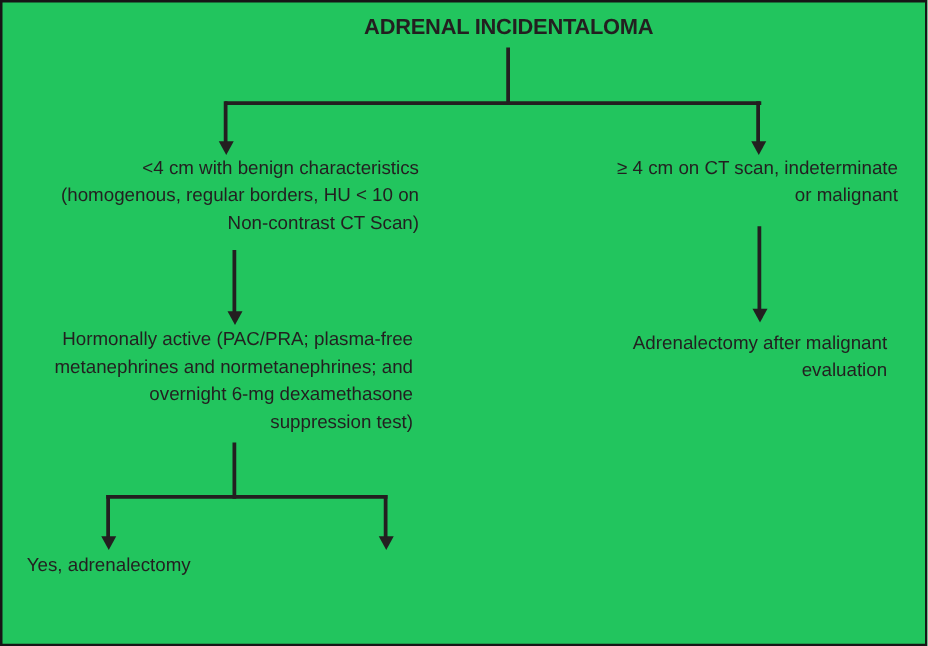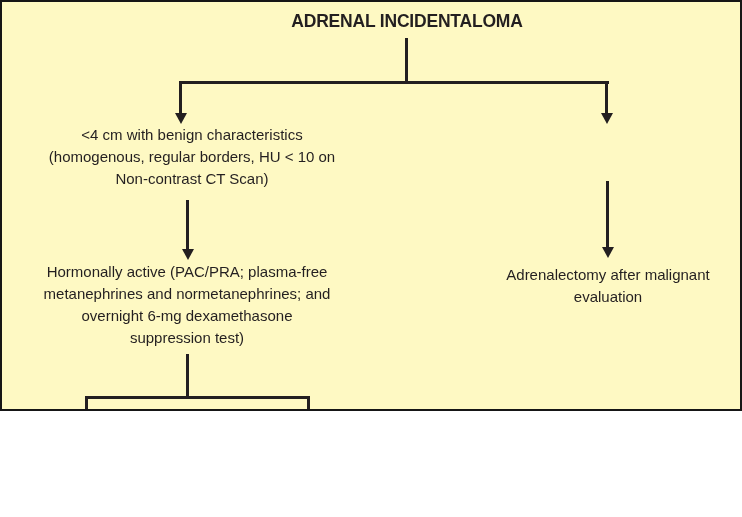--- a/index.html
+++ b/index.html
@@ -3,42 +3,42 @@
 <meta charset="utf-8">
 <style>
   html, body {
     margin: 0;
     padding: 0;
     background: #ffffff;
   }
   .frame {
     position: relative;
     width: 742px;
-    height: 411px;
+    height: 517px;
     box-sizing: border-box;
-    background: #fef9c3;
+    background: #22c55e;
     border: 2px solid #161616;
     font-family: "Liberation Sans", sans-serif;
     color: #231f20;
     overflow: hidden;
   }
   .title {
     position: absolute;
     transform: translateX(-50%);
     font-size: 17.5px;
     font-weight: bold;
     letter-spacing: -0.2px;
     white-space: nowrap;
   }
   .node {
     position: absolute;
     transform: translateX(-50%);
     width: max-content;
     max-width: 380px;
-    text-align: center;
+    text-align: right;
     white-space: pre-line;
     font-size: 15px;
     line-height: 22px;
   }
   .vline {
     position: absolute;
     width: 3px;
     background: #231f20;
   }
   .hline {
@@ -70,20 +70,22 @@
   <div class="vline" style="left:177px; top:79px; height:34px;"></div>
   <div class="arrow-down" style="left:179px; top:111px;"></div>
 
   <div class="vline" style="left:603px; top:79px; height:34px;"></div>
   <div class="arrow-down" style="left:605px; top:111px;"></div>
 
   <div class="node" style="left:190px; top:122px;">&lt;4 cm with benign characteristics
 (homogenous, regular borders, HU &lt; 10 on
 Non-contrast CT Scan)</div>
 
+  <div class="node" style="left:604px; top:122px;">≥ 4 cm on CT scan, indeterminate
+or malignant</div>
 
   <div class="vline" style="left:184px; top:198px; height:50px;"></div>
   <div class="arrow-down" style="left:186px; top:247px;"></div>
 
   <div class="node" style="left:185px; top:259px;">Hormonally active (PAC/PRA; plasma-free
 metanephrines and normetanephrines; and
 overnight 6-mg dexamethasone
 suppression test)</div>
 
   <div class="vline" style="left:604px; top:179px; height:67px;"></div>
@@ -95,15 +97,16 @@
   <div class="vline" style="left:184px; top:352px; height:45px;"></div>
 
   <div class="hline" style="left:83px; top:394px; width:225px;"></div>
 
   <div class="vline" style="left:83px; top:394px; height:34px;"></div>
   <div class="arrow-down" style="left:85px; top:427px;"></div>
 
   <div class="vline" style="left:305px; top:394px; height:34px;"></div>
   <div class="arrow-down" style="left:307px; top:427px;"></div>
 
+  <div class="node" style="left:85px; top:440px;">Yes, adrenalectomy</div>
 
 
 </div>
 
 </body></html>

